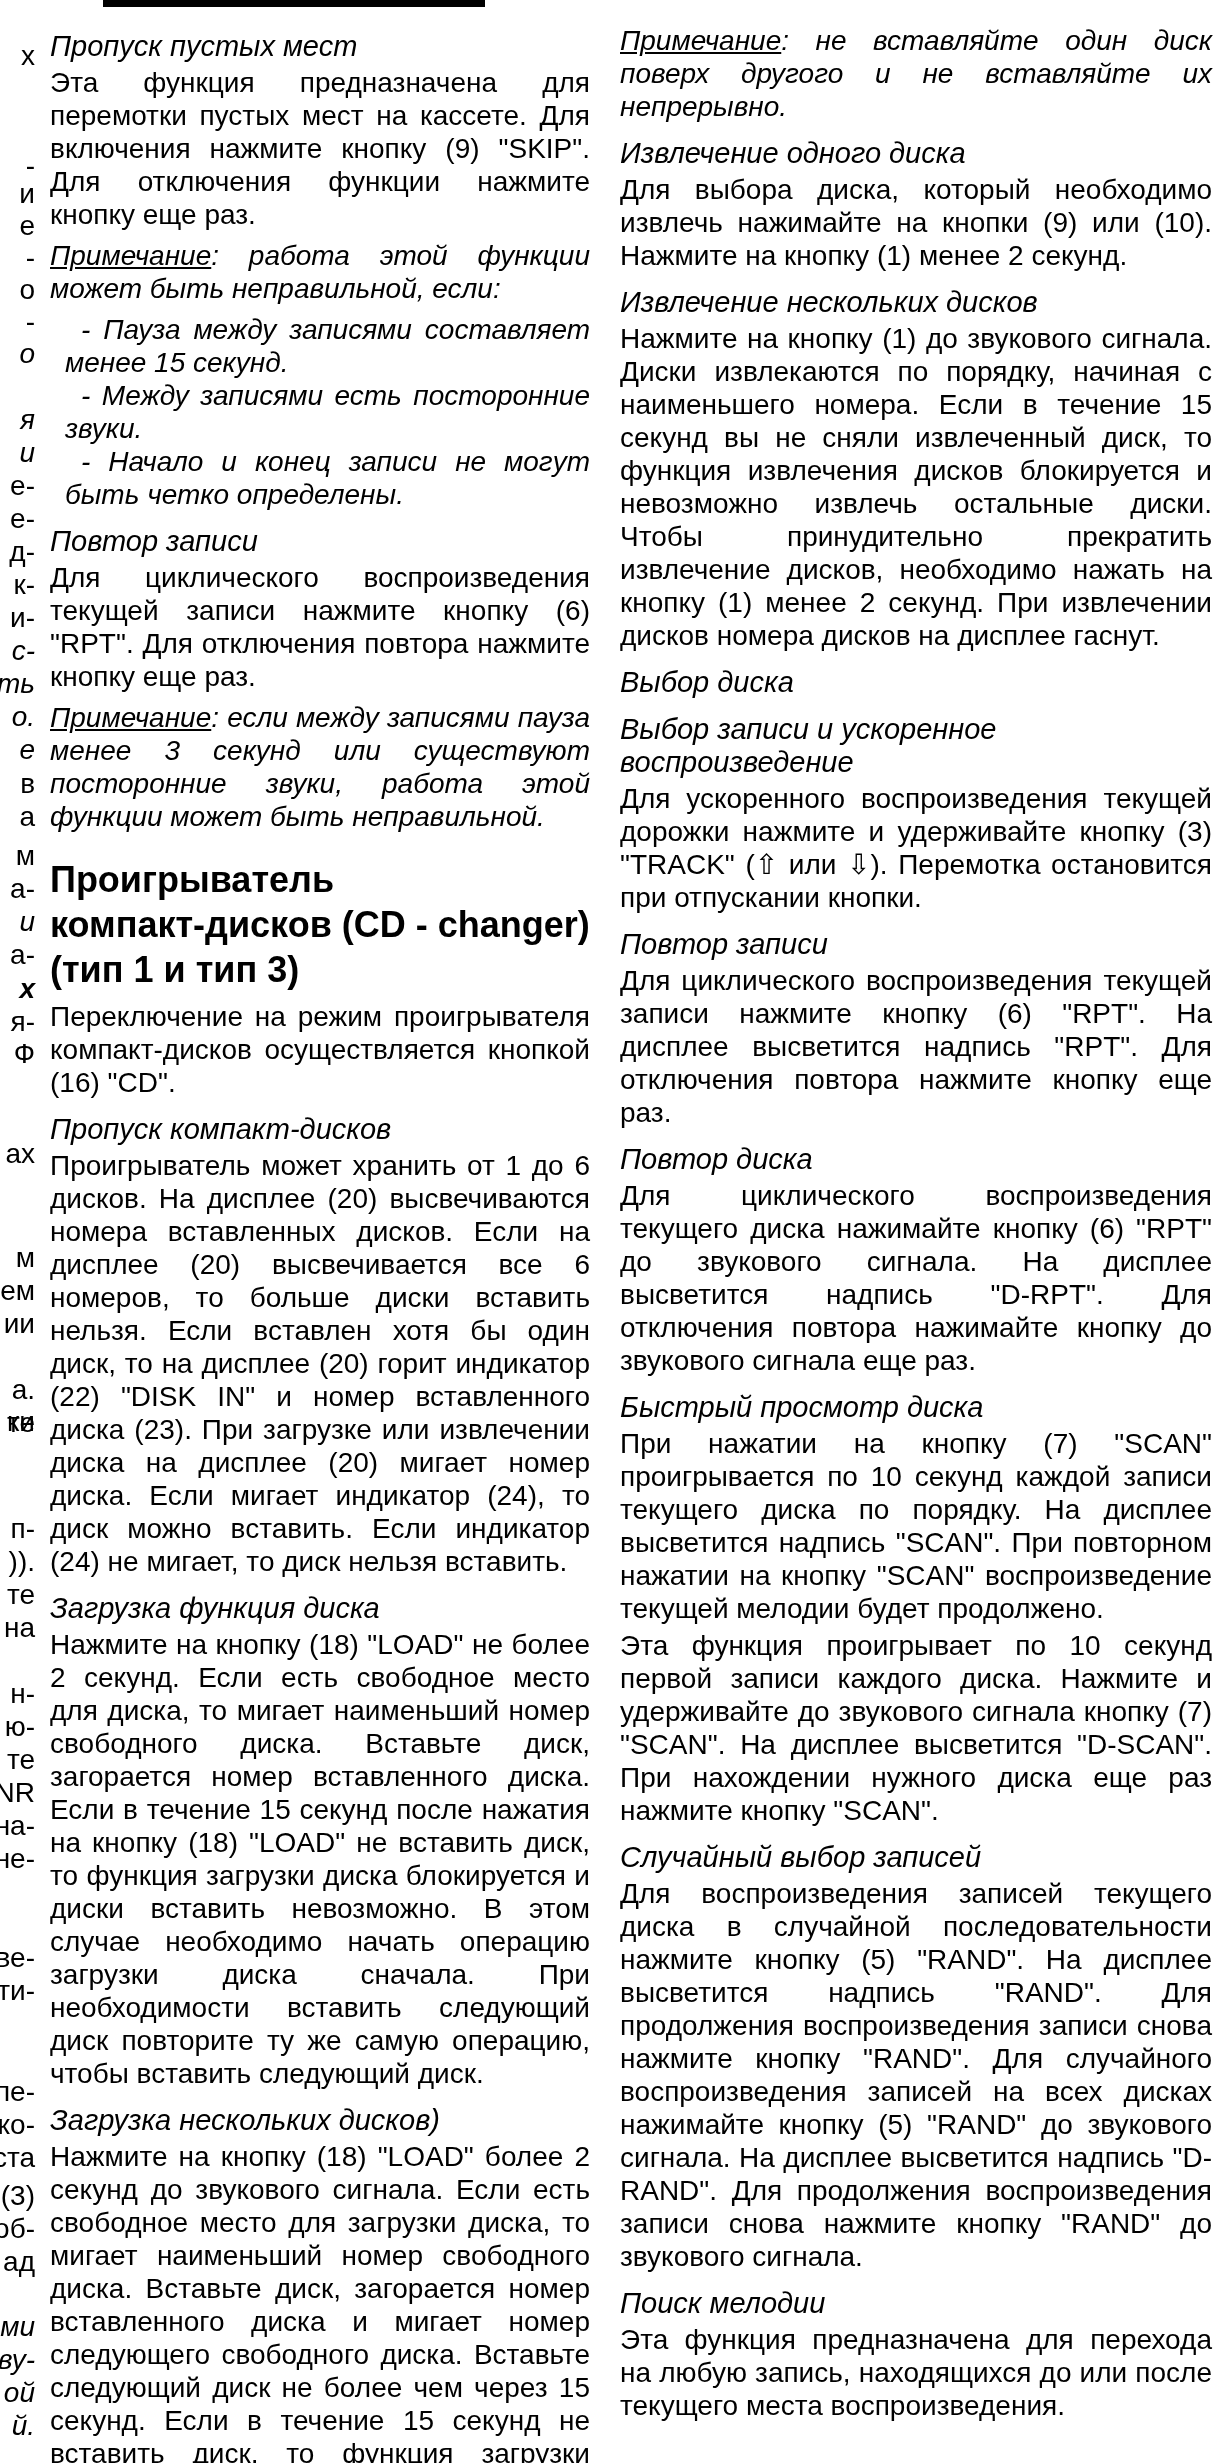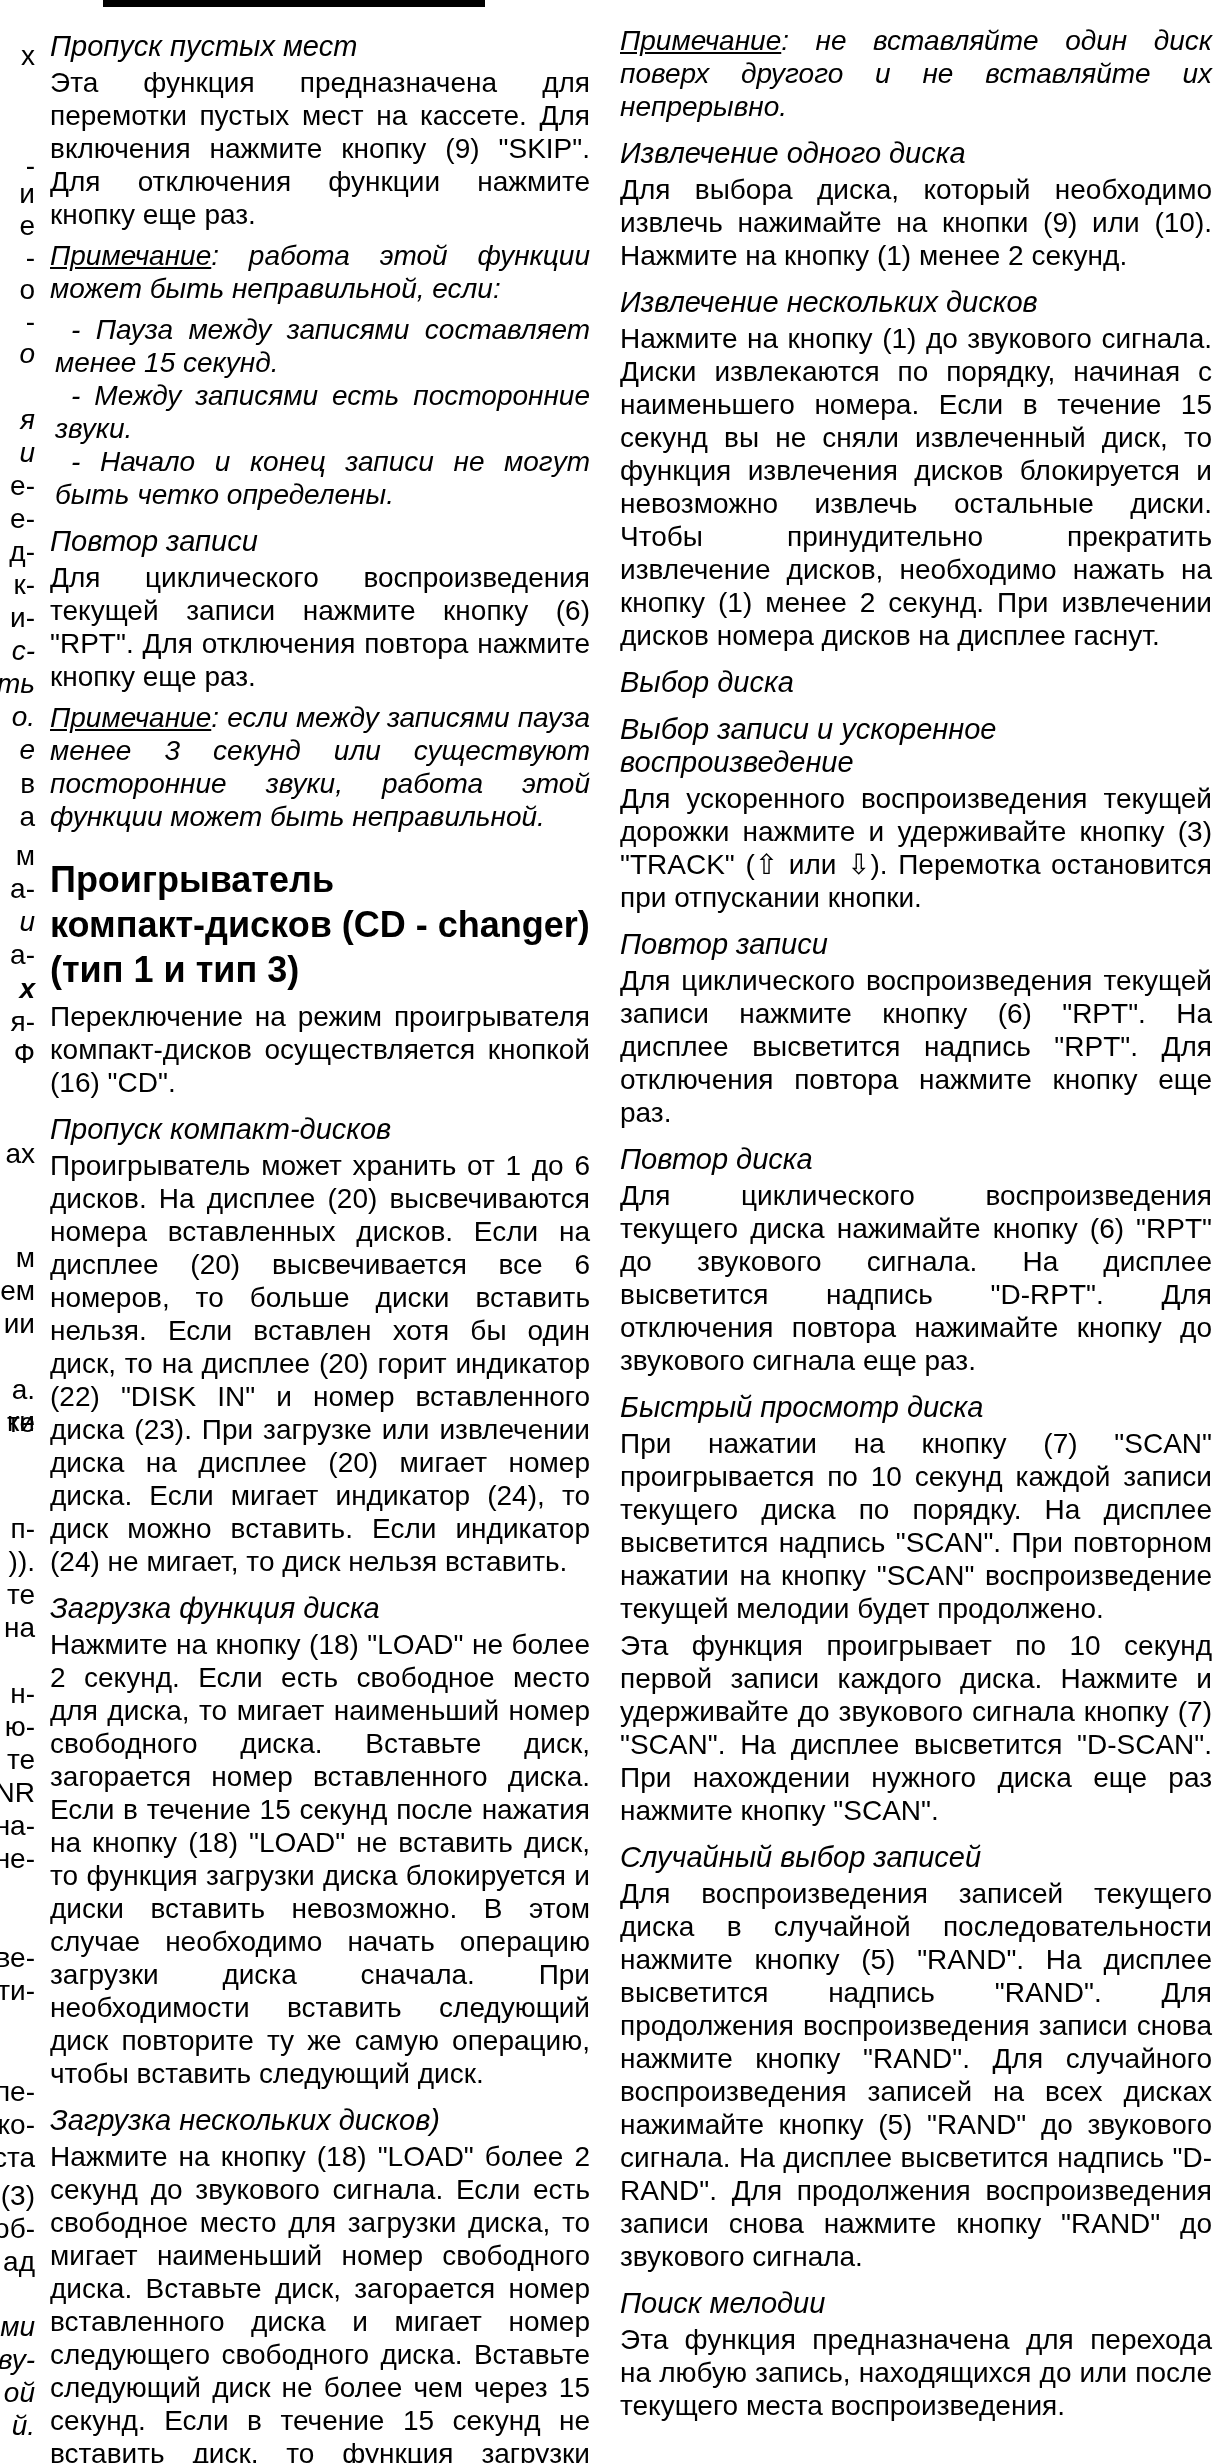--- a/index.html
+++ b/index.html
@@ -16,21 +16,21 @@
   .frag.i{font-style:italic;}
   .frag.bi{font-weight:bold;font-style:italic;}
   .col{position:absolute;top:16px;}
   .col-left{left:50px;width:540px;}
   .col-right{left:620px;width:592px;}
   .para{font-size:28px;line-height:33px;text-align:justify;margin:0 0 4px 0;}
   .h{font-size:29px;line-height:33px;font-weight:normal;font-style:italic;margin:14px 0 3px 0;}
   .title{font-size:36px;line-height:45px;font-weight:bold;margin:24px 0 8px 0;white-space:pre-line;}
   .note{font-size:28px;line-height:33px;font-style:italic;text-align:justify;margin:8px 0 8px 0;}
   .note .lead{text-decoration:underline;}
-  .list{margin:0 0 4px 5px;}
+  .list{margin:0 0 4px 15px;}
   .li{font-size:28px;line-height:33px;font-style:italic;text-align:justify;text-indent:16px;margin:0;}
 </style>
 </head>
 <body>
 
 <div class="page">
   <div class="topbar"></div>
   <div class="frags" id="frags">
       <span class="frag" style="top: 42px;">х</span>
       <span class="frag" style="top: 152px;">-</span>

